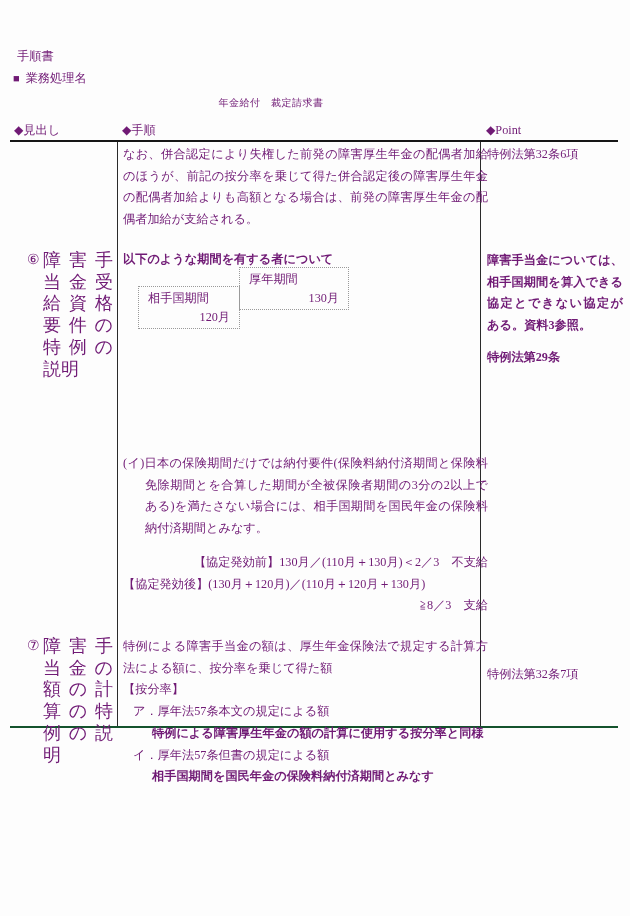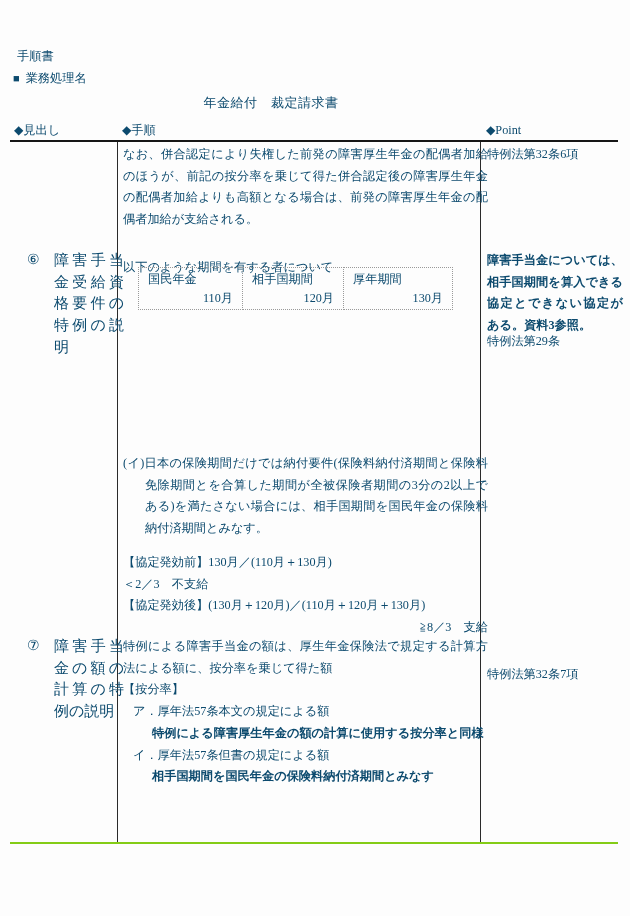--- a/index.html
+++ b/index.html
@@ -1,63 +1,63 @@
 <!DOCTYPE html>
 <html><head>
 <meta charset="utf-8">
 <style>
   * { margin:0; padding:0; box-sizing:border-box; }
   html,body { background:#ffffff; }
   .page {
     position:relative;
     width:630px; height:916px;
     background:#fdfdfd;
-    color:#0c4a6e;
+    color:#701a75;
     font-family:"Liberation Serif","DejaVu Serif",serif;
     font-size:12.2px;
     line-height:21.7px;
     overflow:hidden;
   }
   .abs { position:absolute; }
   .jp-just { text-align:justify; text-justify:inter-ideograph; }
   .doc-label { left:17px; top:46px; }
   .section-line { left:13px; top:68px; }
   .bullet-square { font-size:11px; margin-right:6px; }
-  .doc-title { left:0; top:92px; width:542px; text-align:center; font-size:13px; letter-spacing:0.5px; }
+  .doc-title { left:0; top:92px; width:542px; text-align:center; font-size:10px; letter-spacing:0.5px; }
   .col-head { top:120px; }
   .col-head.h1 { left:14px; }
   .col-head.h2 { left:122px; }
   .col-head.h3 { left:486px; font-family:"Liberation Serif","DejaVu Serif",serif; }
   .table-box {
-    position:absolute; left:10px; top:140px; width:608px; height:704px;
-    border-top:2px solid #161616; border-bottom:2px solid #84cc16;
+    position:absolute; left:10px; top:140px; width:608px; height:588px;
+    border-top:2px solid #161616; border-bottom:2px solid #14532d;
   }
   .vline { position:absolute; top:0; height:100%; width:1px; background:#2a2a2a; }
   .vline.v1 { left:107px; }
   .vline.v2 { left:470px; }
   .proc { left:113px; width:365px; }
   .pointcol { left:477px; width:136px; }
   .headnum { left:17px; font-size:14px; }
-  .headtxt { left:44px; width:70px; font-size:15px; }
+  .headtxt { left:33px; width:70px; font-size:18px; }
   .ptable {
     position:absolute; left:128px; top:125px; width:317px; height:43px;
     display:flex;
   }
   .pcell {
     border:1px dotted #9a9a9a;
     height:43px; padding:2px 9px 2px 9px;
     line-height:19px;
     display:flex; flex-direction:column; justify-content:space-between;
   }
   .pcell + .pcell { margin-left:-1px; }
-  .pc1 { width:105px; } .pc2 { width:102px; } .pc3 { width:110px; }
+  .pc1 { width:105px; } .pc2 { width:102px;margin-top:19px; } .pc3 { width:110px; }
   .pcell .val { text-align:right; }
   .item-a-body { margin-left:5px; text-indent:12px; }
   .item-i-body { padding-left:22px; text-indent:-22px; }
-  .frm-line1 { display:flex; justify-content:center;flex-direction:column; }
+  .frm-line1 { display:flex; justify-content:flex-end; }
   .frm-line3 { text-align:right; }
   .indent-1 { margin-left:10px; }
   .indent-2 { margin-left:29px;font-weight:bold; }
 </style>
 </head>
 <body>
 
 <div class="page">
 
   <div class="abs doc-label">手順書</div>
@@ -73,40 +73,36 @@
   <div class="table-box">
     <div class="vline v1"></div>
     <div class="vline v2"></div>
 
     <div class="abs proc jp-just" style="top:2px;">なお、併合認定により失権した前発の障害厚生年金の配偶者加給のほうが、前記の按分率を乗じて得た併合認定後の障害厚生年金の配偶者加給よりも高額となる場合は、前発の障害厚生年金の配偶者加給が支給される。</div>
     <div class="abs pointcol" style="top:2px;">特例法第32条6項</div>
 
     <div class="abs headnum" style="top:107px;">⑥</div>
     <div class="abs headtxt jp-just" style="top:108px;">障害手当金受給資格要件の特例の説明</div>
 
-    <div class="abs proc" style="top:115px;">以下のような期間を有する者について</div>
+    <div class="abs proc" style="top:107px;font-weight:bold;">以下のような期間を有する者について</div>
 
     <div class="ptable">
-      <div class="pcell pc1">
-        <div>国民年金</div>
-        <div class="val">110月</div>
-      </div>
       <div class="pcell pc2">
         <div>相手国期間</div>
         <div class="val">120月</div>
       </div>
       <div class="pcell pc3">
         <div>厚年期間</div>
         <div class="val">130月</div>
       </div>
     </div>
 
     <div class="abs pointcol jp-just" style="top:108px;font-weight:bold;">障害手当金については、相手国期間を算入できる協定とできない協定がある。資料3参照。</div>
 
-    <div class="abs pointcol" style="top:189px;">特例法第29条</div>
+    <div class="abs pointcol" style="top:205px;font-weight:bold;">特例法第29条</div>
 
     <div class="abs proc item-i-body jp-just" style="top:311px;">(イ)日本の保険期間だけでは納付要件(保険料納付済期間と保険料免除期間とを合算した期間が全被保険者期間の3分の2以上である)を満たさない場合には、相手国期間を国民年金の保険料納付済期間とみなす。</div>
 
     <div class="abs proc" style="top:410px;">
       <div class="frm-line1">
         <span><span>【協定発効前】</span><span>130月／(110月＋130月)</span></span>
         <span>＜2／3　不支給</span>
       </div>
       <div>
         <span>【協定発効後】</span><span>(130月＋120月)／(110月＋120月＋130月)</span>

